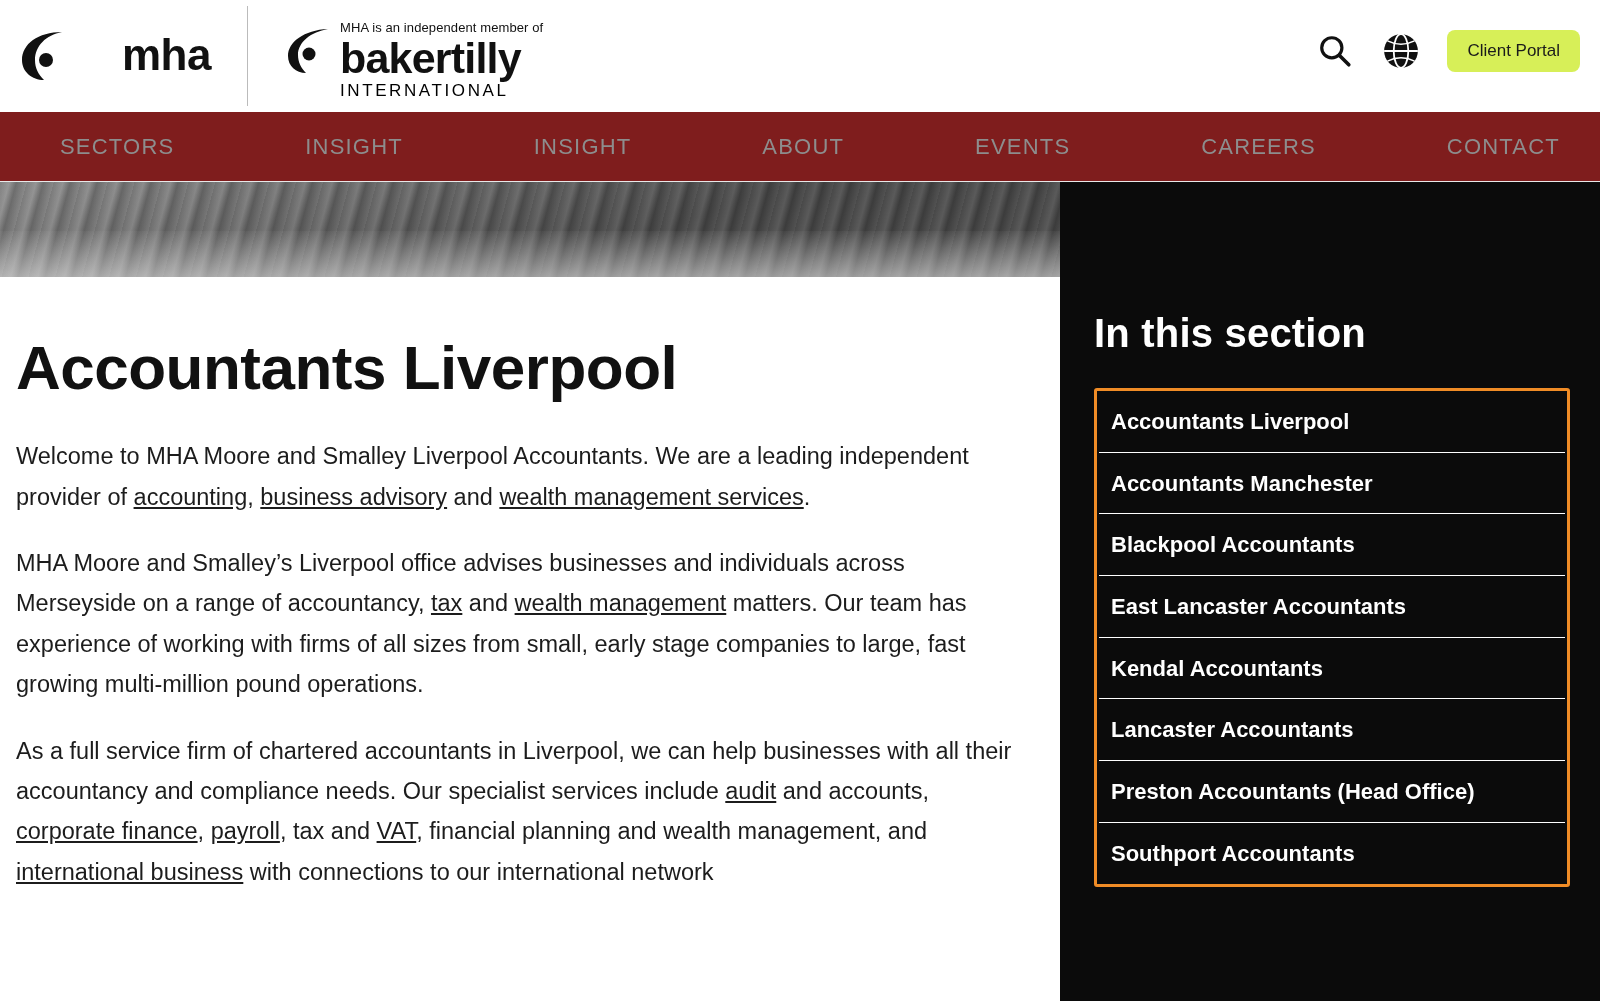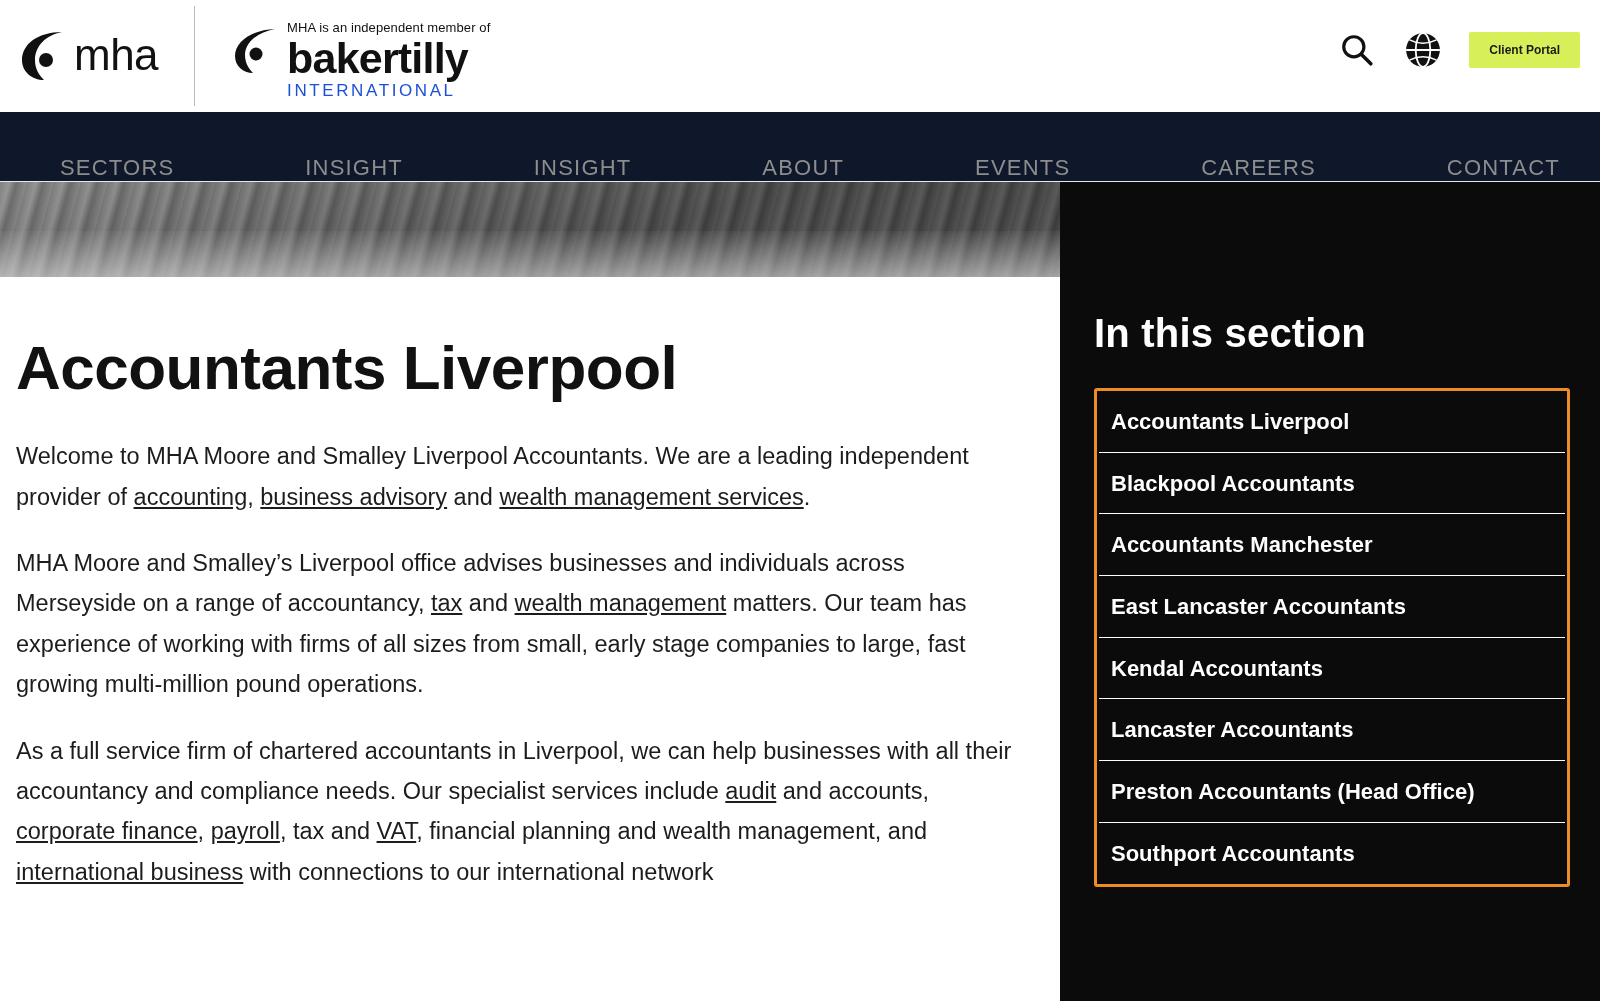--- a/index.html
+++ b/index.html
@@ -18,65 +18,65 @@
     background: #ffffff;
     display: flex;
     align-items: center;
     padding: 0 0 0 18px;
   }
   .logo-block { display: flex; align-items: center; }
   .mha-logo { display: flex; align-items: center; gap: 10px; }
   .mha-mark { width: 46px; height: 52px; flex: 0 0 46px; }
   .mha-text { line-height: 1; }
   .mha-text .mha-big {
-    font-size: 44px; font-weight: normal; letter-spacing: -0.5px; color: #111;
-    display: block; margin-bottom: 2px;
+    font-size: 44px; font-weight: bold; letter-spacing: -0.5px; color: #111;
+    display: block; margin-bottom: 2px; margin-left: 48px;
   }
   .mha-text .mha-sub {
     font-size: 31px; letter-spacing: 1.2px; color: #111; display: block; font-weight: 400;
   }
   .logo-divider {
     width: 1px; height: 100px; background: #bbb; margin: 0 34px 0 36px;
   }
   .bt-logo { display: flex; align-items: flex-start; gap: 10px; }
   .bt-mark { width: 48px; height: 48px; margin-top: 14px; flex: 0 0 48px; }
   .bt-text { line-height: 1; padding-top: 8px; }
   .bt-text .bt-kicker {
     font-size: 13px; color: #111; display: block; margin-bottom: 3px; letter-spacing: 0.1px;
   }
   .bt-text .bt-big {
     font-size: 43px; font-weight: bold; color: #111; display: block; letter-spacing: -0.8px;
   }
   .bt-text .bt-sub {
-    font-size: 17px; color: #1d4ed8; display: block; letter-spacing: 2.6px; margin-top: 2px;
+    font-size: 17px; color: #000000; display: block; letter-spacing: 2.6px; margin-top: 2px;
   }
 
   .header-right {
     position: absolute; right: 20px; top: 30px;
     display: flex; align-items: center; gap: 26px;
   }
   .icon-btn { width: 40px; height: 40px; display: flex; align-items: center; justify-content: center; cursor: pointer; }
   .client-portal {
     background: #d7ef58;
     color: #1b1b1b;
-    font-size: 12px;
-    font-weight: bold;
+    font-size: 17px;
+    font-weight: normal;
     padding: 11px 20px;
     border: none;
-    border-radius: 2px;
+    border-radius: 8px;
     cursor: pointer;
     font-family: "Liberation Sans", sans-serif;
   }
 
   
   .nav {
     height: 70px;
-    background: #0f172a;
+    background: #7f1d1d;
     display: flex;
-    align-items: flex-end;
+    align-items: center;
     padding: 0 40px 0 60px;
     justify-content: space-between;
     border-bottom: 1px solid #e8e8e8;
   }
   .nav-item {
     font-size: 22px;
     letter-spacing: 1.2px;
     color: #8d8d8d;
     cursor: pointer;
     font-weight: 400;
@@ -248,22 +248,22 @@
 
       <p>
         <span>As a full service firm of chartered accountants in Liverpool, we can help businesses with all their accountancy and compliance needs. Our specialist services include </span><a>audit</a><span> and accounts, </span><a>corporate finance</a><span>, </span><a>payroll</a><span>, tax and </span><a>VAT</a><span>, financial planning and wealth management, and </span><a>international business</a><span> with connections to our international network</span>
       </p>
     </div>
 
     <aside class="sidebar">
       <h2>In this section</h2>
       <div class="section-list">
         <div class="section-item">Accountants Liverpool</div>
+        <div class="section-item">Accountants Manchester</div>
         <div class="section-item">Blackpool Accountants</div>
-        <div class="section-item">Accountants Manchester</div>
         <div class="section-item">East Lancaster Accountants</div>
         <div class="section-item">Kendal Accountants</div>
         <div class="section-item">Lancaster Accountants</div>
         <div class="section-item">Preston Accountants (Head Office)</div>
         <div class="section-item">Southport Accountants</div>
       </div>
     </aside>
 
   </div>
 </div>

